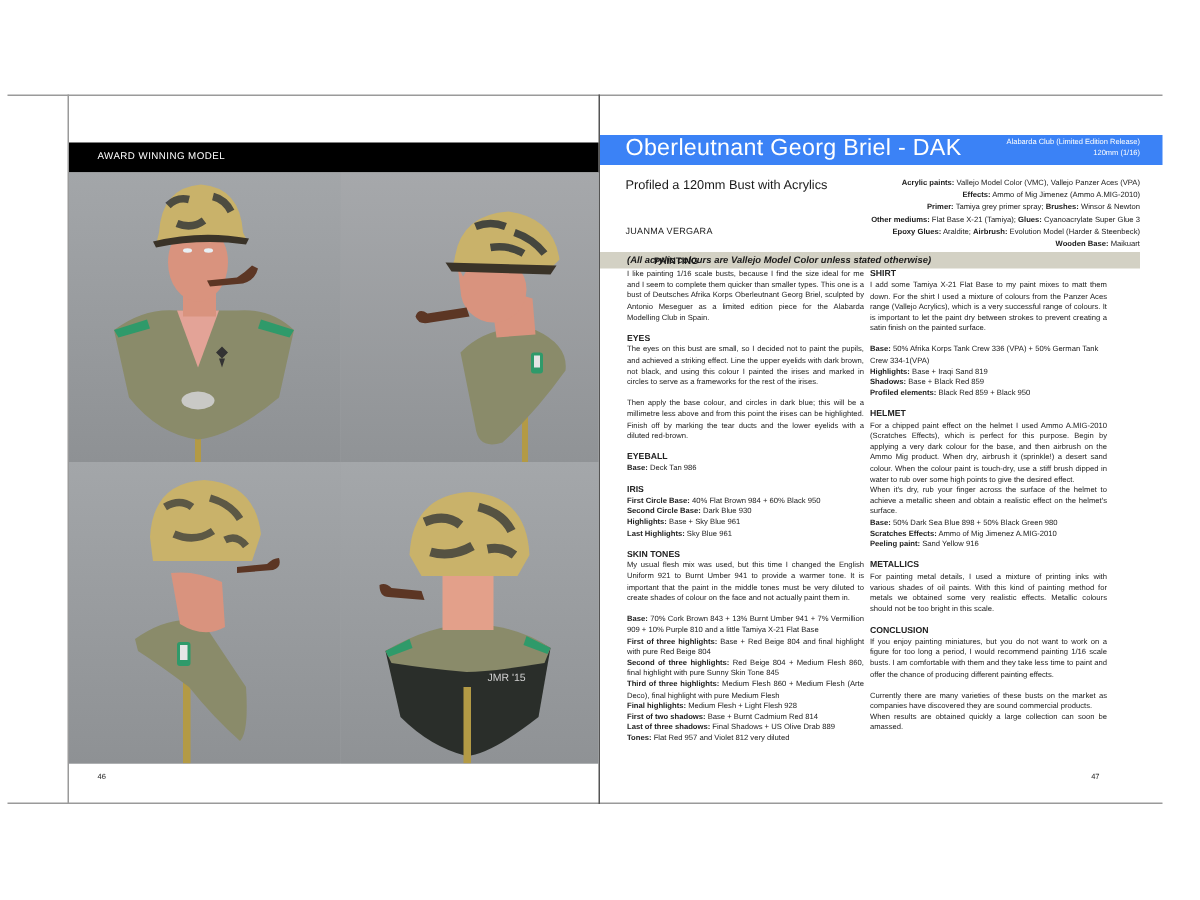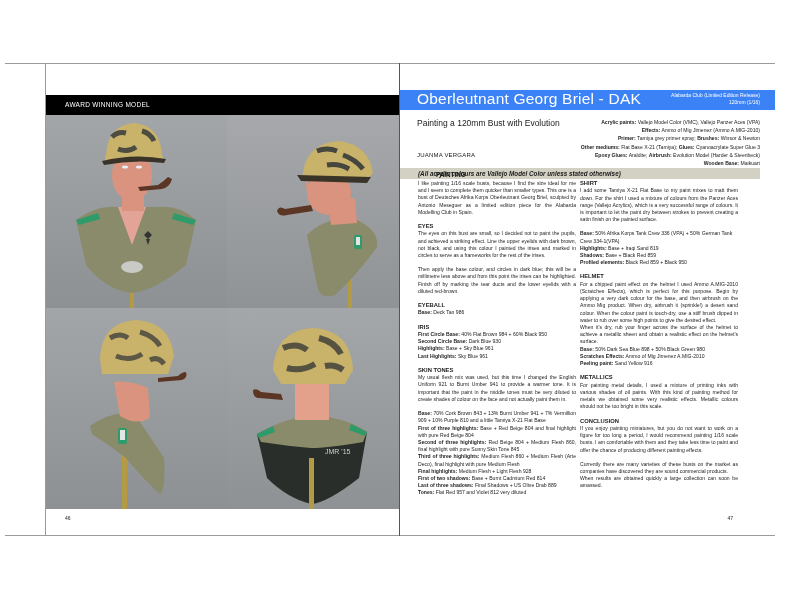--- a/index.html
+++ b/index.html
@@ -134,21 +134,21 @@
 
   <div class="right-page">
     <div class="right-band">
       <h1 class="title">Oberleutnant Georg Briel - DAK</h1>
       <div class="club">
         <div>Alabarda Club (Limited Edition Release)</div>
         <div>120mm (1/16)</div>
       </div>
     </div>
 
-    <div class="subtitle">Painting a 120mm Bust with Evolution</div>
+    <div class="subtitle">Profiled a 120mm Bust with Acrylics</div>
     <div class="author">JUANMA VERGARA</div>
 
     <div class="materials">
       <div><b>Acrylic paints:</b> <span>Vallejo Model Color (VMC), Vallejo Panzer Aces (VPA)</span></div>
       <div><b>Effects:</b> <span>Ammo of Mig Jimenez (Ammo A.MIG-2010)</span></div>
       <div><b>Primer:</b> <span>Tamiya grey primer spray;</span> <b>Brushes:</b> <span>Winsor &amp; Newton</span></div>
       <div><b>Other mediums:</b> <span>Flat Base X-21 (Tamiya);</span> <b>Glues:</b> <span>Cyanoacrylate Super Glue 3</span></div>
       <div><b>Epoxy Glues:</b> <span>Araldite;</span> <b>Airbrush:</b> <span>Evolution Model (Harder &amp; Steenbeck)</span></div>
       <div><b>Wooden Base:</b> <span>Maikuart</span></div>
     </div>

